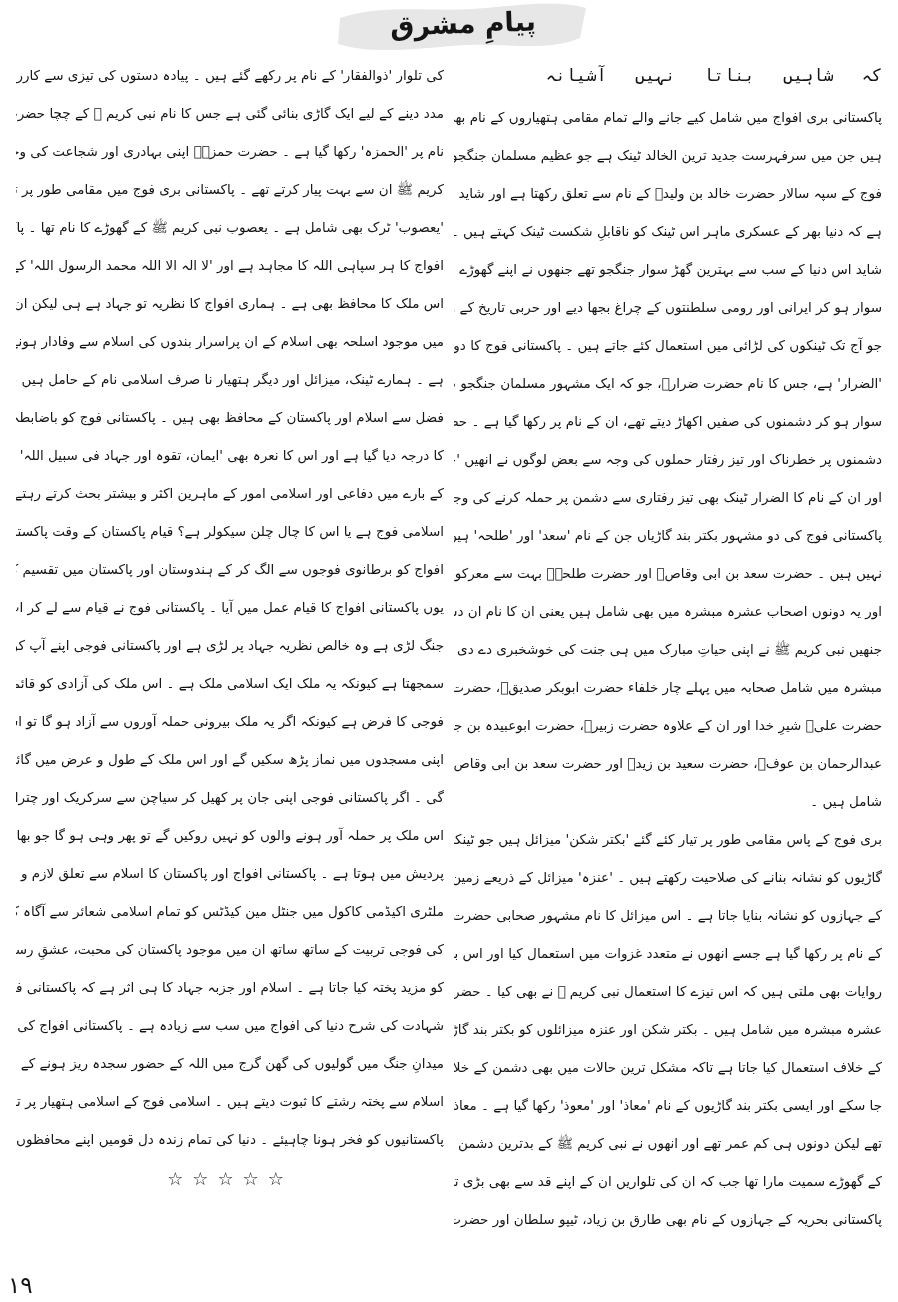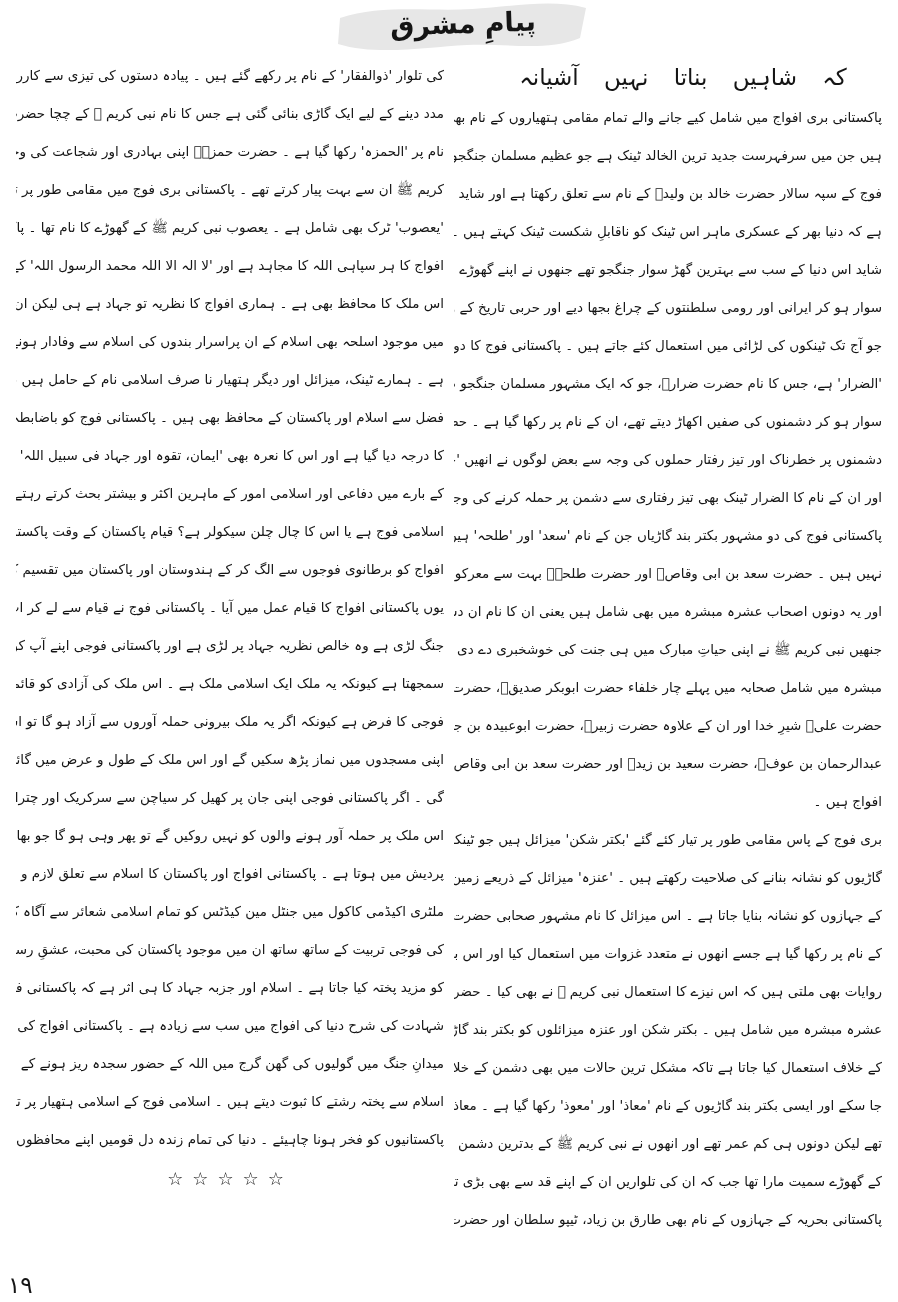--- a/index.html
+++ b/index.html
@@ -35,26 +35,26 @@
     direction:rtl;
   }
   .col{
     width:428px;flex:0 0 428px;
     direction:rtl;
     font-size:13.5px;
     line-height:38px;
   }
   .verse-heading{
     height:42px;line-height:42px;
-    text-align:center;
-    font-size:23px;
+    font-size:17px;
     word-spacing:18px;
     padding-left:30px;
     white-space:nowrap;
     overflow:hidden;
+    font-family:Liberation Mono, monospace;
   }
   .line{
     height:38px;
     overflow:hidden;
     text-align:justify;
     text-align-last:justify;
     text-justify:inter-word;
     white-space:nowrap;
   }
   .col-right .line:nth-child(19){text-align-last:right;}
@@ -103,21 +103,21 @@
         <div class="line" dir="rtl">سوار ہو کر دشمنوں کی صفیں اکھاڑ دیتے تھے، ان کے نام پر رکھا گیا ہے ۔ حضرت ضرارؓ کے اپنے</div>
         <div class="line" dir="rtl">دشمنوں پر خطرناک اور تیز رفتار حملوں کی وجہ سے بعض لوگوں نے انھیں 'جن' کا لقب دیا تھا</div>
         <div class="line" dir="rtl">اور ان کے نام کا الضرار ٹینک بھی تیز رفتاری سے دشمن پر حملہ کرنے کی وجہ سے مشہور ہے ۔</div>
         <div class="line" dir="rtl">پاکستانی فوج کی دو مشہور بکتر بند گاڑیاں جن کے نام 'سعد' اور 'طلحہ' ہیں کسی تعارف کی محتاج</div>
         <div class="line" dir="rtl">نہیں ہیں ۔ حضرت سعد بن ابی وقاصؓ اور حضرت طلحہؓ بہت سے معرکوں میں شریک ہوئے</div>
         <div class="line" dir="rtl">اور یہ دونوں اصحاب عشرہ مبشرہ میں بھی شامل ہیں یعنی ان کا نام ان دس صحابہ میں شامل ہے</div>
         <div class="line" dir="rtl">جنھیں نبی کریم ﷺ نے اپنی حیاتِ مبارک میں ہی جنت کی خوشخبری دے دی تھی ۔ عشرہ</div>
         <div class="line" dir="rtl">مبشرہ میں شامل صحابہ میں پہلے چار خلفاء حضرت ابوبکر صدیقؓ، حضرت عمرؓ، حضرت عثمانؓ،</div>
         <div class="line" dir="rtl">حضرت علیؓ شیرِ خدا اور ان کے علاوہ حضرت زبیرؓ، حضرت ابوعبیدہ بن جراحؓ، حضرت</div>
         <div class="line" dir="rtl">عبدالرحمان بن عوفؓ، حضرت سعید بن زیدؓ اور حضرت سعد بن ابی وقاصؓ اور حضرت طلحہؓ</div>
-        <div class="line" dir="rtl">افواج ہیں ۔</div>
+        <div class="line" dir="rtl">شامل ہیں ۔</div>
         <div class="line" dir="rtl">بری فوج کے پاس مقامی طور پر تیار کئے گئے 'بکتر شکن' میزائل ہیں جو ٹینکوں اور بکتر بند</div>
         <div class="line" dir="rtl">گاڑیوں کو نشانہ بنانے کی صلاحیت رکھتے ہیں ۔ 'عنزہ' میزائل کے ذریعے زمین سے دشمن</div>
         <div class="line" dir="rtl">کے جہازوں کو نشانہ بنایا جاتا ہے ۔ اس میزائل کا نام مشہور صحابی حضرت زبیرؓ کے نیزے</div>
         <div class="line" dir="rtl">کے نام پر رکھا گیا ہے جسے انھوں نے متعدد غزوات میں استعمال کیا اور اس بات کی</div>
         <div class="line" dir="rtl">روایات بھی ملتی ہیں کہ اس نیزے کا استعمال نبی کریم ﷺ نے بھی کیا ۔ حضرت زبیرؓ بھی</div>
         <div class="line" dir="rtl">عشرہ مبشرہ میں شامل ہیں ۔ بکتر شکن اور عنزہ میزائلوں کو بکتر بند گاڑیوں پر لگا کر بھی دشمن</div>
         <div class="line" dir="rtl">کے خلاف استعمال کیا جاتا ہے تاکہ مشکل ترین حالات میں بھی دشمن کے خلاف نبرد آزما ہو</div>
         <div class="line" dir="rtl">جا سکے اور ایسی بکتر بند گاڑیوں کے نام 'معاذ' اور 'معوذ' رکھا گیا ہے ۔ معاذؓ اور معوذؓ دو صحابہ</div>
         <div class="line" dir="rtl">تھے لیکن دونوں ہی کم عمر تھے اور انھوں نے نبی کریم ﷺ کے بدترین دشمن ابوجہل کو اس</div>
         <div class="line" dir="rtl">کے گھوڑے سمیت مارا تھا جب کہ ان کی تلواریں ان کے اپنے قد سے بھی بڑی تھیں ۔</div>

